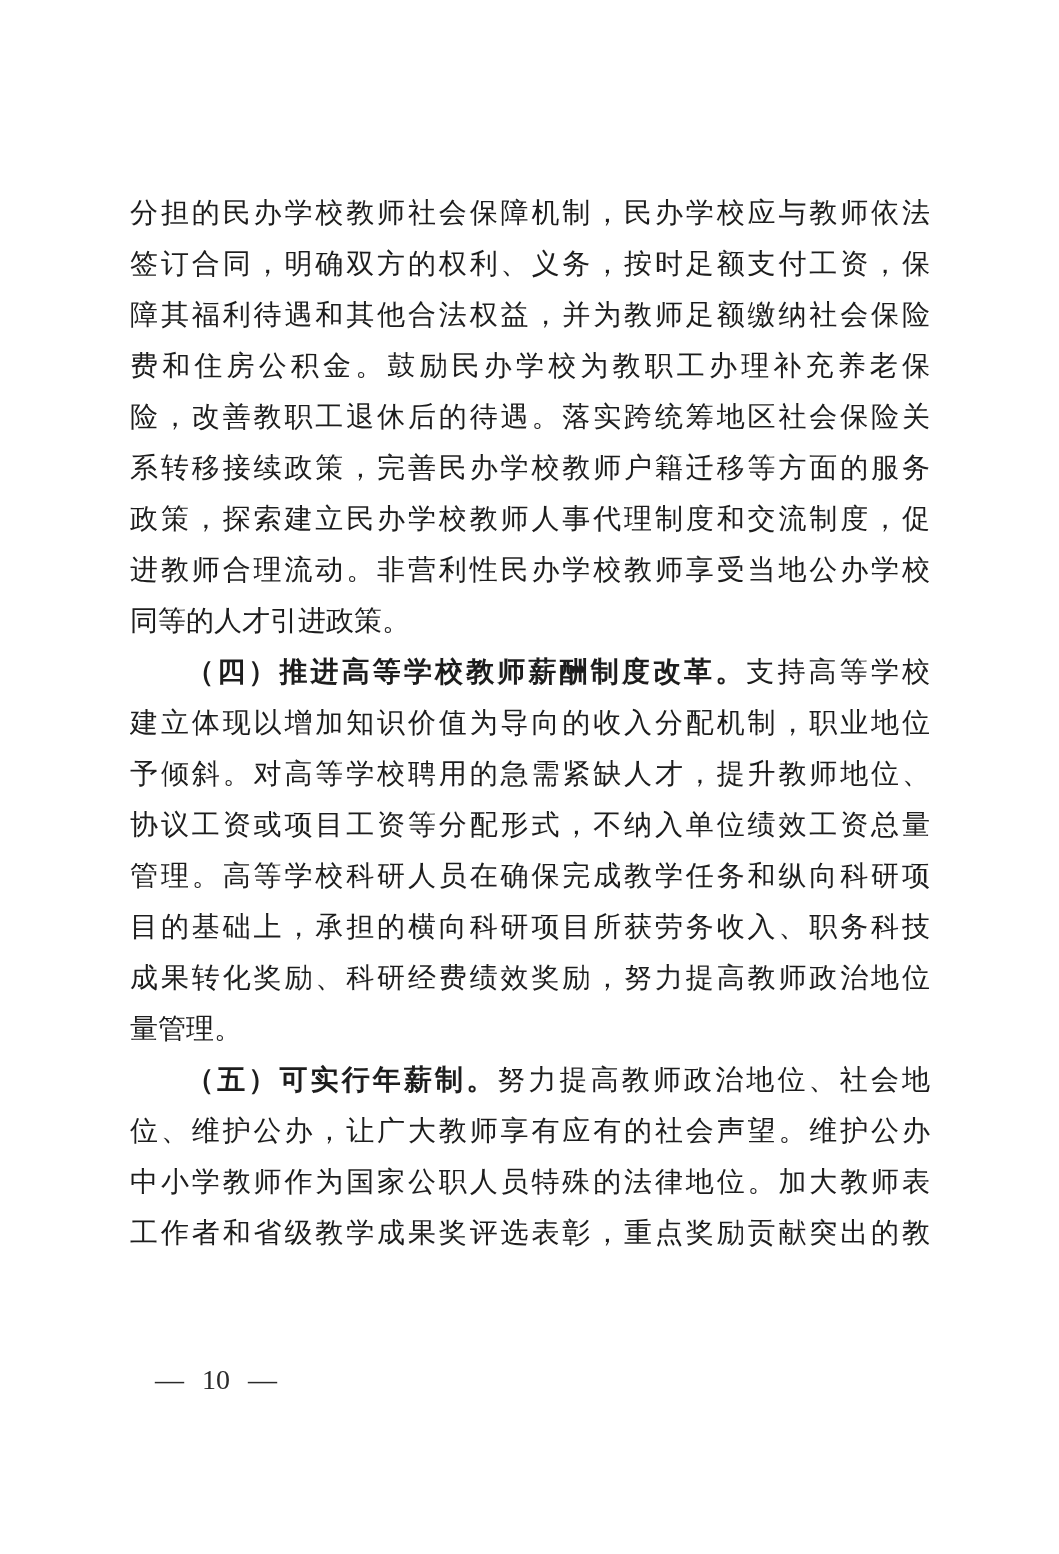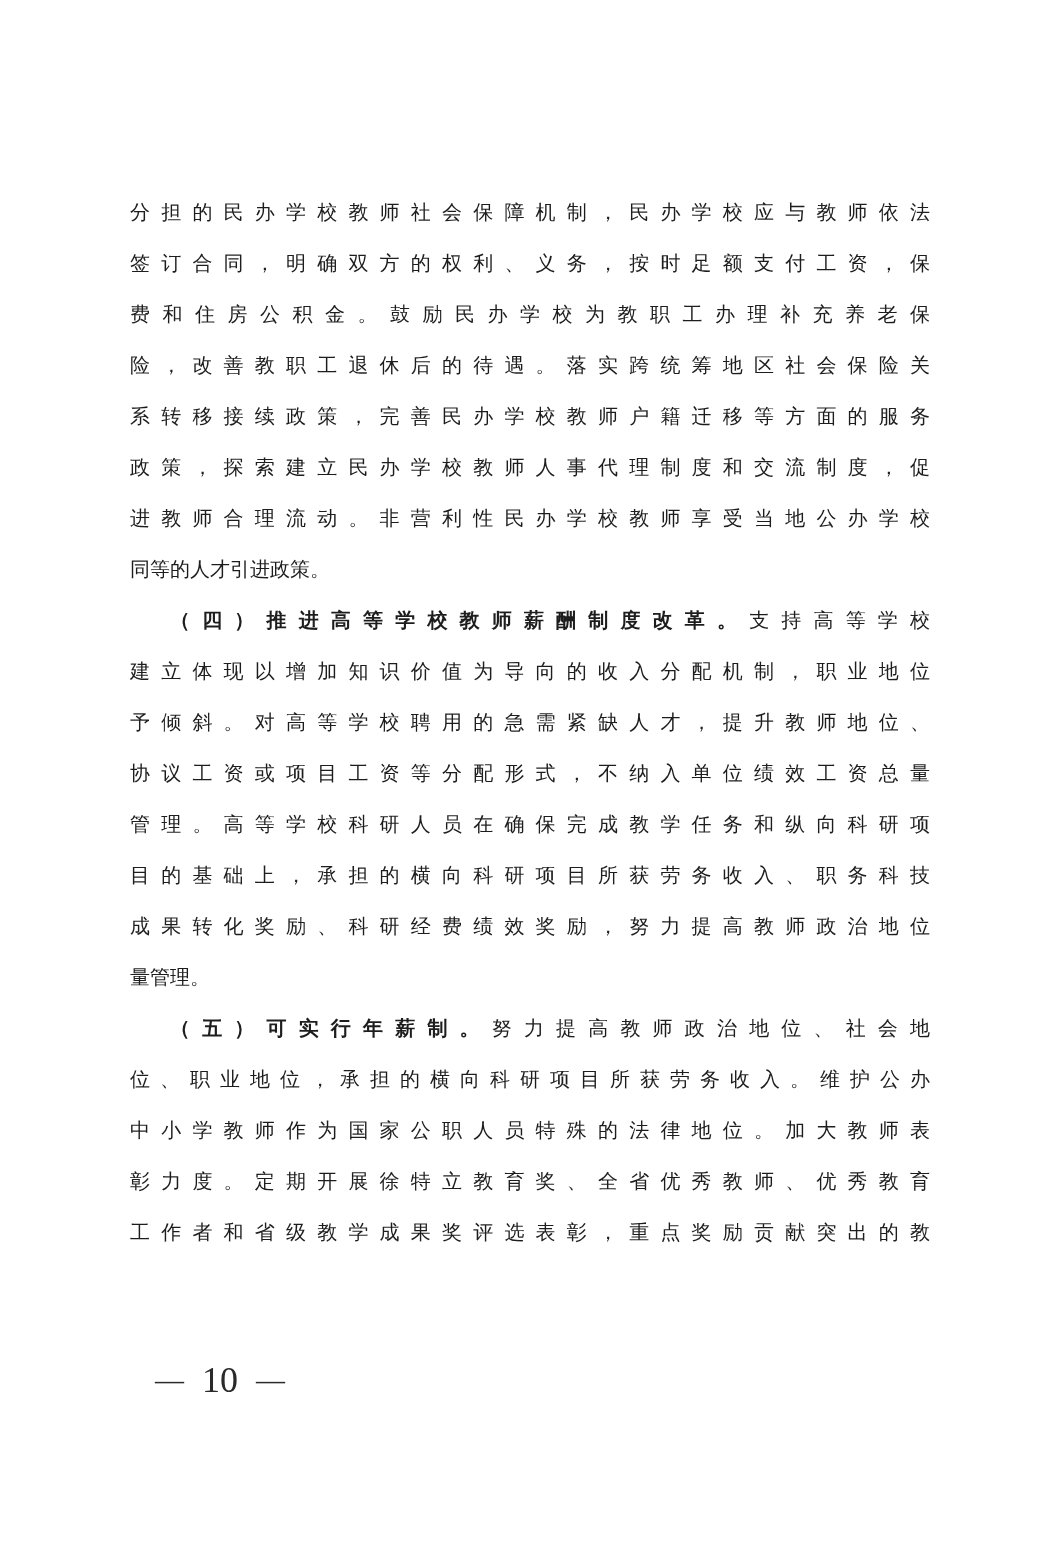--- a/index.html
+++ b/index.html
@@ -13,21 +13,21 @@
     height: 1554px;
     background: #ffffff;
     overflow: hidden;
     font-family: "Liberation Serif", "DejaVu Serif", serif;
   }
   .textblock {
     position: absolute;
     left: 130px;
     top: 187px;
     width: 800px;
-    font-size: 20px;
+    font-size: 28px;
     line-height: 51px;
     color: #1d1d1d;
     letter-spacing: 0;
   }
   .para {
     margin: 0;
     padding: 0;
   }
   .line {
     height: 51px;
@@ -53,33 +53,34 @@
     display: flex;
     align-items: center;
     gap: 18px;
     font-size: 29px;
     color: #2a2a2a;
   }
   .footer .dash {
     letter-spacing: 0;
   }
   .footer .pagenum {
-    font-size: 36px;
+    font-size: 28px;
   }
 </style>
 </head>
 <body>
 
 <div class="page">
 
   <div class="textblock">
 
     <div class="para">
       <div class="line">分担的民办学校教师社会保障机制，民办学校应与教师依法</div>
       <div class="line">签订合同，明确双方的权利、义务，按时足额支付工资，保</div>
+      <div class="line">障其福利待遇和其他合法权益，并为教师足额缴纳社会保险</div>
       <div class="line">费和住房公积金。鼓励民办学校为教职工办理补充养老保</div>
       <div class="line">险，改善教职工退休后的待遇。落实跨统筹地区社会保险关</div>
       <div class="line">系转移接续政策，完善民办学校教师户籍迁移等方面的服务</div>
       <div class="line">政策，探索建立民办学校教师人事代理制度和交流制度，促</div>
       <div class="line">进教师合理流动。非营利性民办学校教师享受当地公办学校</div>
       <div class="line end">同等的人才引进政策。</div>
     </div>
 
     <div class="para">
       <div class="line indent">
@@ -91,23 +92,22 @@
       <div class="line">管理。高等学校科研人员在确保完成教学任务和纵向科研项</div>
       <div class="line">目的基础上，承担的横向科研项目所获劳务收入、职务科技</div>
       <div class="line">成果转化奖励、科研经费绩效奖励，努力提高教师政治地位</div>
       <div class="line end">量管理。</div>
     </div>
 
     <div class="para">
       <div class="line indent">
         <span class="heading">（五）可实行年薪制。</span><span>努力提高教师政治地位、社会地</span>
       </div>
-      <div class="line">位、职业地位，承担的横向科研项目所获劳务收入。维护公办</div>
+      <div class="line">位、维护公办，让广大教师享有应有的社会声望。维护公办</div>
       <div class="line">中小学教师作为国家公职人员特殊的法律地位。加大教师表</div>
-      <div class="line">彰力度。定期开展徐特立教育奖、全省优秀教师、优秀教育</div>
       <div class="line">工作者和省级教学成果奖评选表彰，重点奖励贡献突出的教</div>
     </div>
 
   </div>
 
   <div class="footer">
     <span class="dash">—</span>
     <span class="pagenum">10</span>
     <span class="dash">—</span>
   </div>

